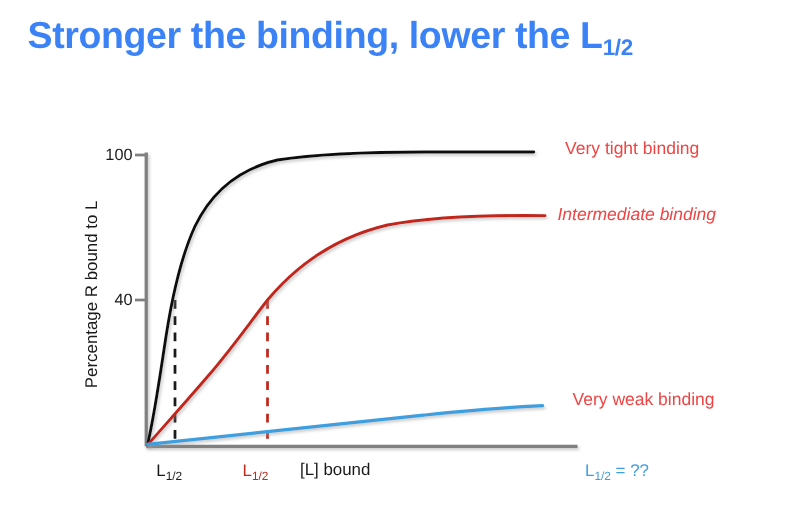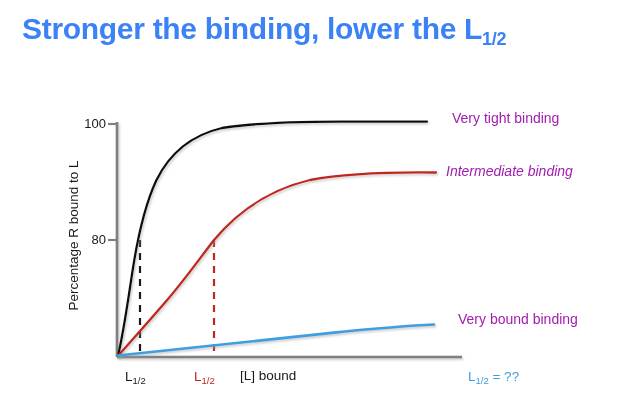--- a/index.html
+++ b/index.html
@@ -90,21 +90,21 @@
   }
   #lhalf-black { left: 125px; top: 369px; color: #1a1a1a; }
   #lhalf-red   { left: 194px; top: 369px; color: #c0271d; }
   #xlabel      { left: 240px; top: 368px; }
   #lhalf-blue  { left: 428px; top: 369px; color: #3e9ee0; margin-left: 40px; }
 
   
   .series-label {
     position: absolute;
     font-size: 14px;
-    color: #a21caf;
+    color: #ef4444;
     white-space: nowrap;
   }
   #label-tight        { left: 452px; top: 110px; }
   #label-intermediate { left: 446px; top: 163px; font-style: italic; }
   #label-weak         { left: 458px; top: 311px; }
 </style>
 </head>
 <body>
 
 <div id="slide">
@@ -159,29 +159,29 @@
 
       <g filter="url(#softshadow)">
         <path d="M118,355.5
                  C 180,349 260,340 340,332
                  C 380,328 412,325.5 434,324.5" fill="none" stroke="#3e9ee0" stroke-width="2.6" stroke-linecap="round"></path>
       </g>
     </svg>
   </div>
 
   <div class="tick-label" id="tick-100">100</div>
-  <div class="tick-label" id="tick-50">80</div>
+  <div class="tick-label" id="tick-50">40</div>
 
   <div id="ylabel">Percentage R bound to L</div>
 
   <div class="axis-note" id="lhalf-black"><span>L</span><span class="sub">1/2</span></div>
 
   <div class="axis-note" id="lhalf-red"><span>L</span><span class="sub">1/2</span></div>
 
   <div class="axis-note" id="xlabel">[L] bound</div>
 
   <div class="axis-note" id="lhalf-blue"><span>L</span><span class="sub">1/2</span><span> = ??</span></div>
 
   <div class="series-label" id="label-tight">Very tight binding</div>
   <div class="series-label" id="label-intermediate">Intermediate binding</div>
-  <div class="series-label" id="label-weak">Very bound binding</div>
+  <div class="series-label" id="label-weak">Very weak binding</div>
 
 </div>
 
 </body></html>

